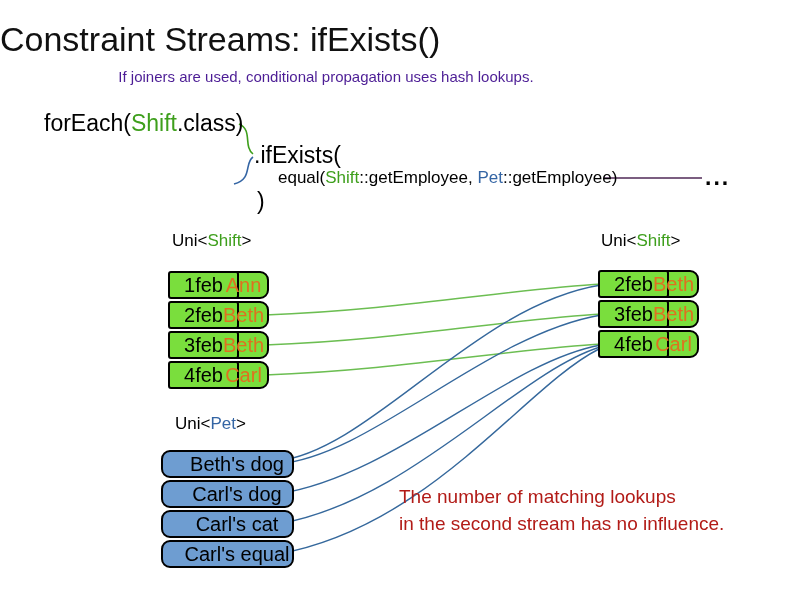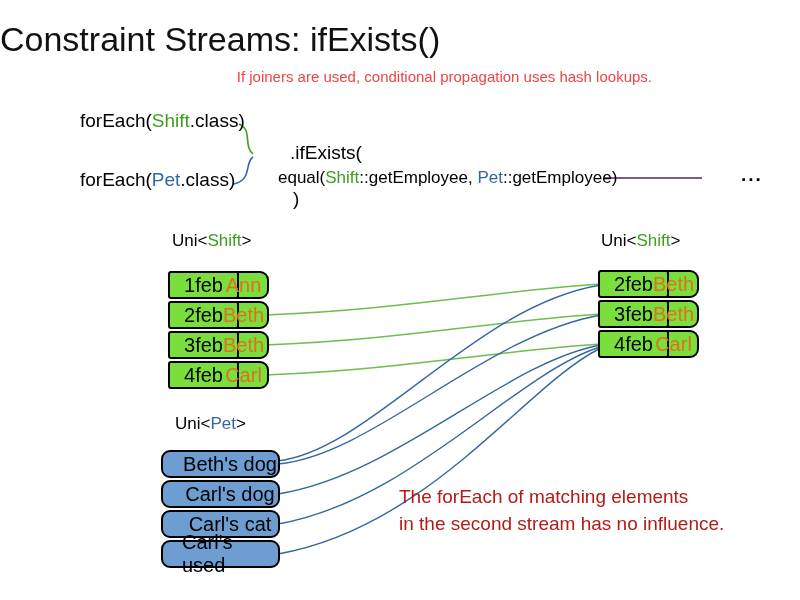--- a/index.html
+++ b/index.html
@@ -2,23 +2,23 @@
 <html style="--green-box: #7ADE3D; --green-type: #3E9F1C; --blue-type: #3465A4; --blue-box: #6E9DD1; --orange-name: #E0701F; --red-note: #B21B17; --green-line: #6CBE52; --blue-line: #35689C; --purple-line: #7B5E80;"><head>
 <meta charset="utf-8">
 <style>
   html,body{margin:0;padding:0;background:#fff;}
   .slide{
     position:relative;width:800px;height:600px;background:#ffffff;overflow:hidden;
     font-family:"Liberation Sans",sans-serif;color:#000;
   }
   .abs{position:absolute;}
   .title{top:20px;left:0;width:800px;text-align:left;font-size:34px;color:#111;z-index:2;}
-  .subtitle{top:68px;left:0;width:652px;text-align:right;font-size:15px;color:#ef4444;z-index:2;}
+  .subtitle{top:68px;left:0;width:652px;text-align:center;font-size:15px;color:#4c1d95;z-index:2;}
   .code{z-index:2;white-space:nowrap;}
-  .fs19{font-size:19px;margin-left:36px;}
+  .fs19{font-size:23px;}
   .fs15{font-size:17px;}
   .green-type{color:var(--green-type,#3E9F1C);}
   .blue-type{color:var(--blue-type,#3465A4);}
   .connectors{position:absolute;inset:0;width:800px;height:600px;z-index:1;pointer-events:none;}
   .gline{fill:none;stroke:var(--green-line,#6CBE52);stroke-width:1.4;}
   .bline{fill:none;stroke:var(--blue-line,#35689C);stroke-width:1.4;}
   .brace-g{fill:none;stroke:var(--green-type,#3E9F1C);stroke-width:1.6;}
   .brace-b{fill:none;stroke:var(--blue-type,#3465A4);stroke-width:1.6;}
   .pline{stroke:var(--purple-line,#7B5E80);stroke-width:2;}
   .tbl{z-index:2;}
@@ -31,21 +31,21 @@
     position:absolute;left:-2px;top:-2px;width:71px;height:28px;box-sizing:border-box;
     background:var(--green-box,#7ADE3D);border:2px solid #000;border-radius:3px;
     display:flex;align-items:center;justify-content:center;
     font-size:20px;color:#000;
   }
   .name-cell{
     position:absolute;left:52px;right:2px;text-align:center;
     font-size:20px;color:var(--orange-name,#E0701F);
   }
   .pet-row{
-    width:119px;height:28px;margin-bottom:2px;box-sizing:border-box;
+    width:133px;height:28px;margin-bottom:2px;box-sizing:border-box;
     background:var(--blue-box,#6E9DD1);border:2px solid #000;border-radius:9px;
     display:flex;align-items:center;justify-content:center;
     font-size:20px;color:#000;padding-left:19px;
   }
   .uni-label{z-index:2;font-size:17px;white-space:nowrap;}
   .note{z-index:2;font-size:19px;line-height:27px;color:var(--red-note,#B21B17);white-space:nowrap;}
   .ellipsis{letter-spacing:2px;font-weight:bold;}
 </style>
 </head>
 <body>
@@ -64,21 +64,20 @@
     <path class="gline" d="M265,375 C400,370 510,349 602,344"></path>
     <path class="bline" d="M277,461 C370,451 475,305 601,285"></path>
     <path class="bline" d="M277,464 C370,457 485,335 601,315"></path>
     <path class="bline" d="M278,494 C395,476 505,362 601,345"></path>
     <path class="bline" d="M278,524 C410,501 515,374 600,347"></path>
     <path class="bline" d="M278,554 C430,527 525,386 599,349"></path>
   </svg>
 
   <div class="abs code fs19" style="left:44px;top:110px;"><span>forEach(</span><span class="green-type">Shift</span><span>.class)</span></div>
 
-  <div class="abs code fs19" style="left:44px;top:169px;"><span>forEach(</span><span class="blue-type">Pet</span><span>.class)</span></div>
 
   <div class="abs code fs19" style="left:254px;top:142px;">.ifExists(</div>
 
   <div class="abs code fs15" style="left:278px;top:168px;"><span>equal(</span><span class="green-type">Shift</span><span>::getEmployee, </span><span class="blue-type">Pet</span><span>::getEmployee)</span></div>
 
   <div class="abs code fs19" style="left:257px;top:188px;">)</div>
 
   <div class="abs code fs19 ellipsis" style="left:705px;top:164px;">...</div>
 
   <div class="abs uni-label" style="left:172px;top:231px;"><span>Uni&lt;</span><span class="green-type">Shift</span><span>&gt;</span></div>
@@ -118,21 +117,21 @@
       <span class="name-cell">Carl</span>
     </div>
   </div>
 
   <div class="abs uni-label" style="left:175px;top:414px;"><span>Uni&lt;</span><span class="blue-type">Pet</span><span>&gt;</span></div>
 
   <div class="abs tbl" style="left:161px;top:450px;">
     <div class="pet-row">Beth's dog</div>
     <div class="pet-row">Carl's dog</div>
     <div class="pet-row">Carl's cat</div>
-    <div class="pet-row">Carl's used</div>
+    <div class="pet-row">Carl's equal</div>
   </div>
 
   <div class="abs note" style="left:399px;top:483px;">
-    <div>The forEach of matching elements</div>
+    <div>The number of matching lookups</div>
     <div>in the second stream has no influence.</div>
   </div>
 
 </div>
 
 </body></html>

